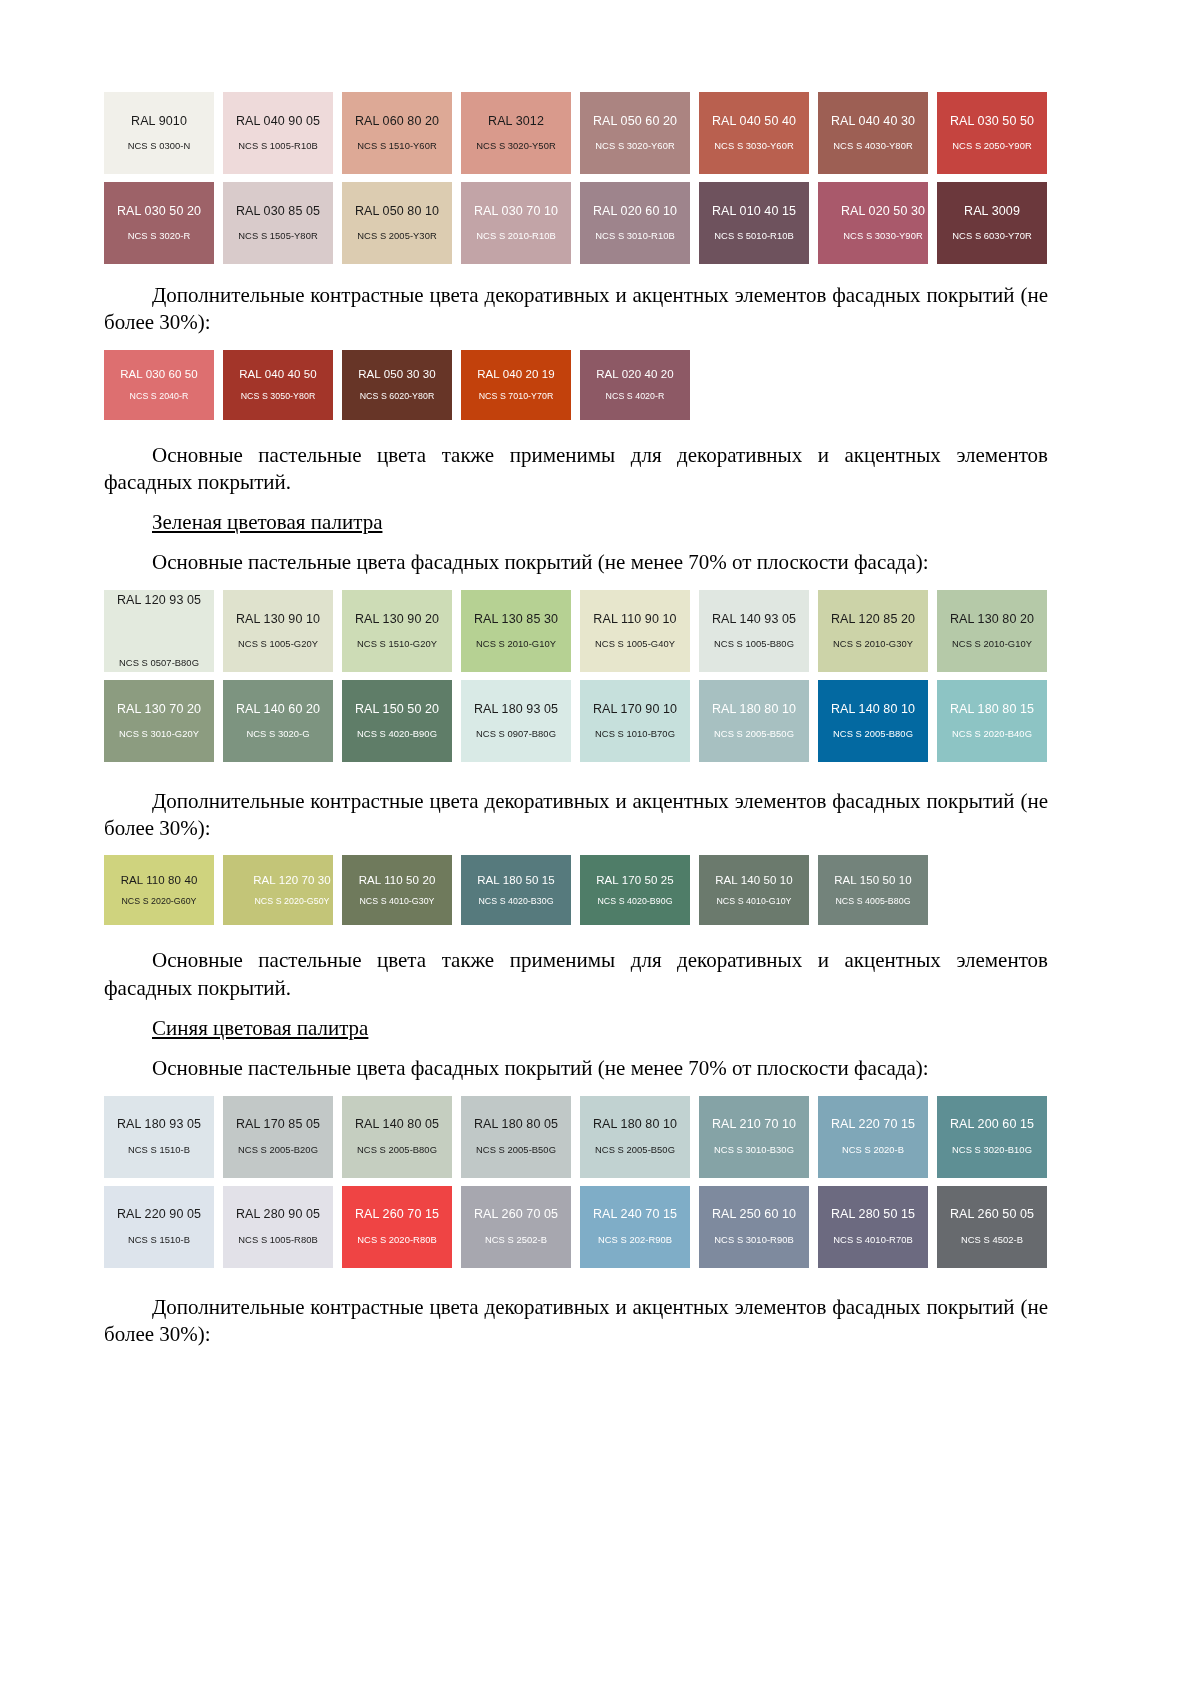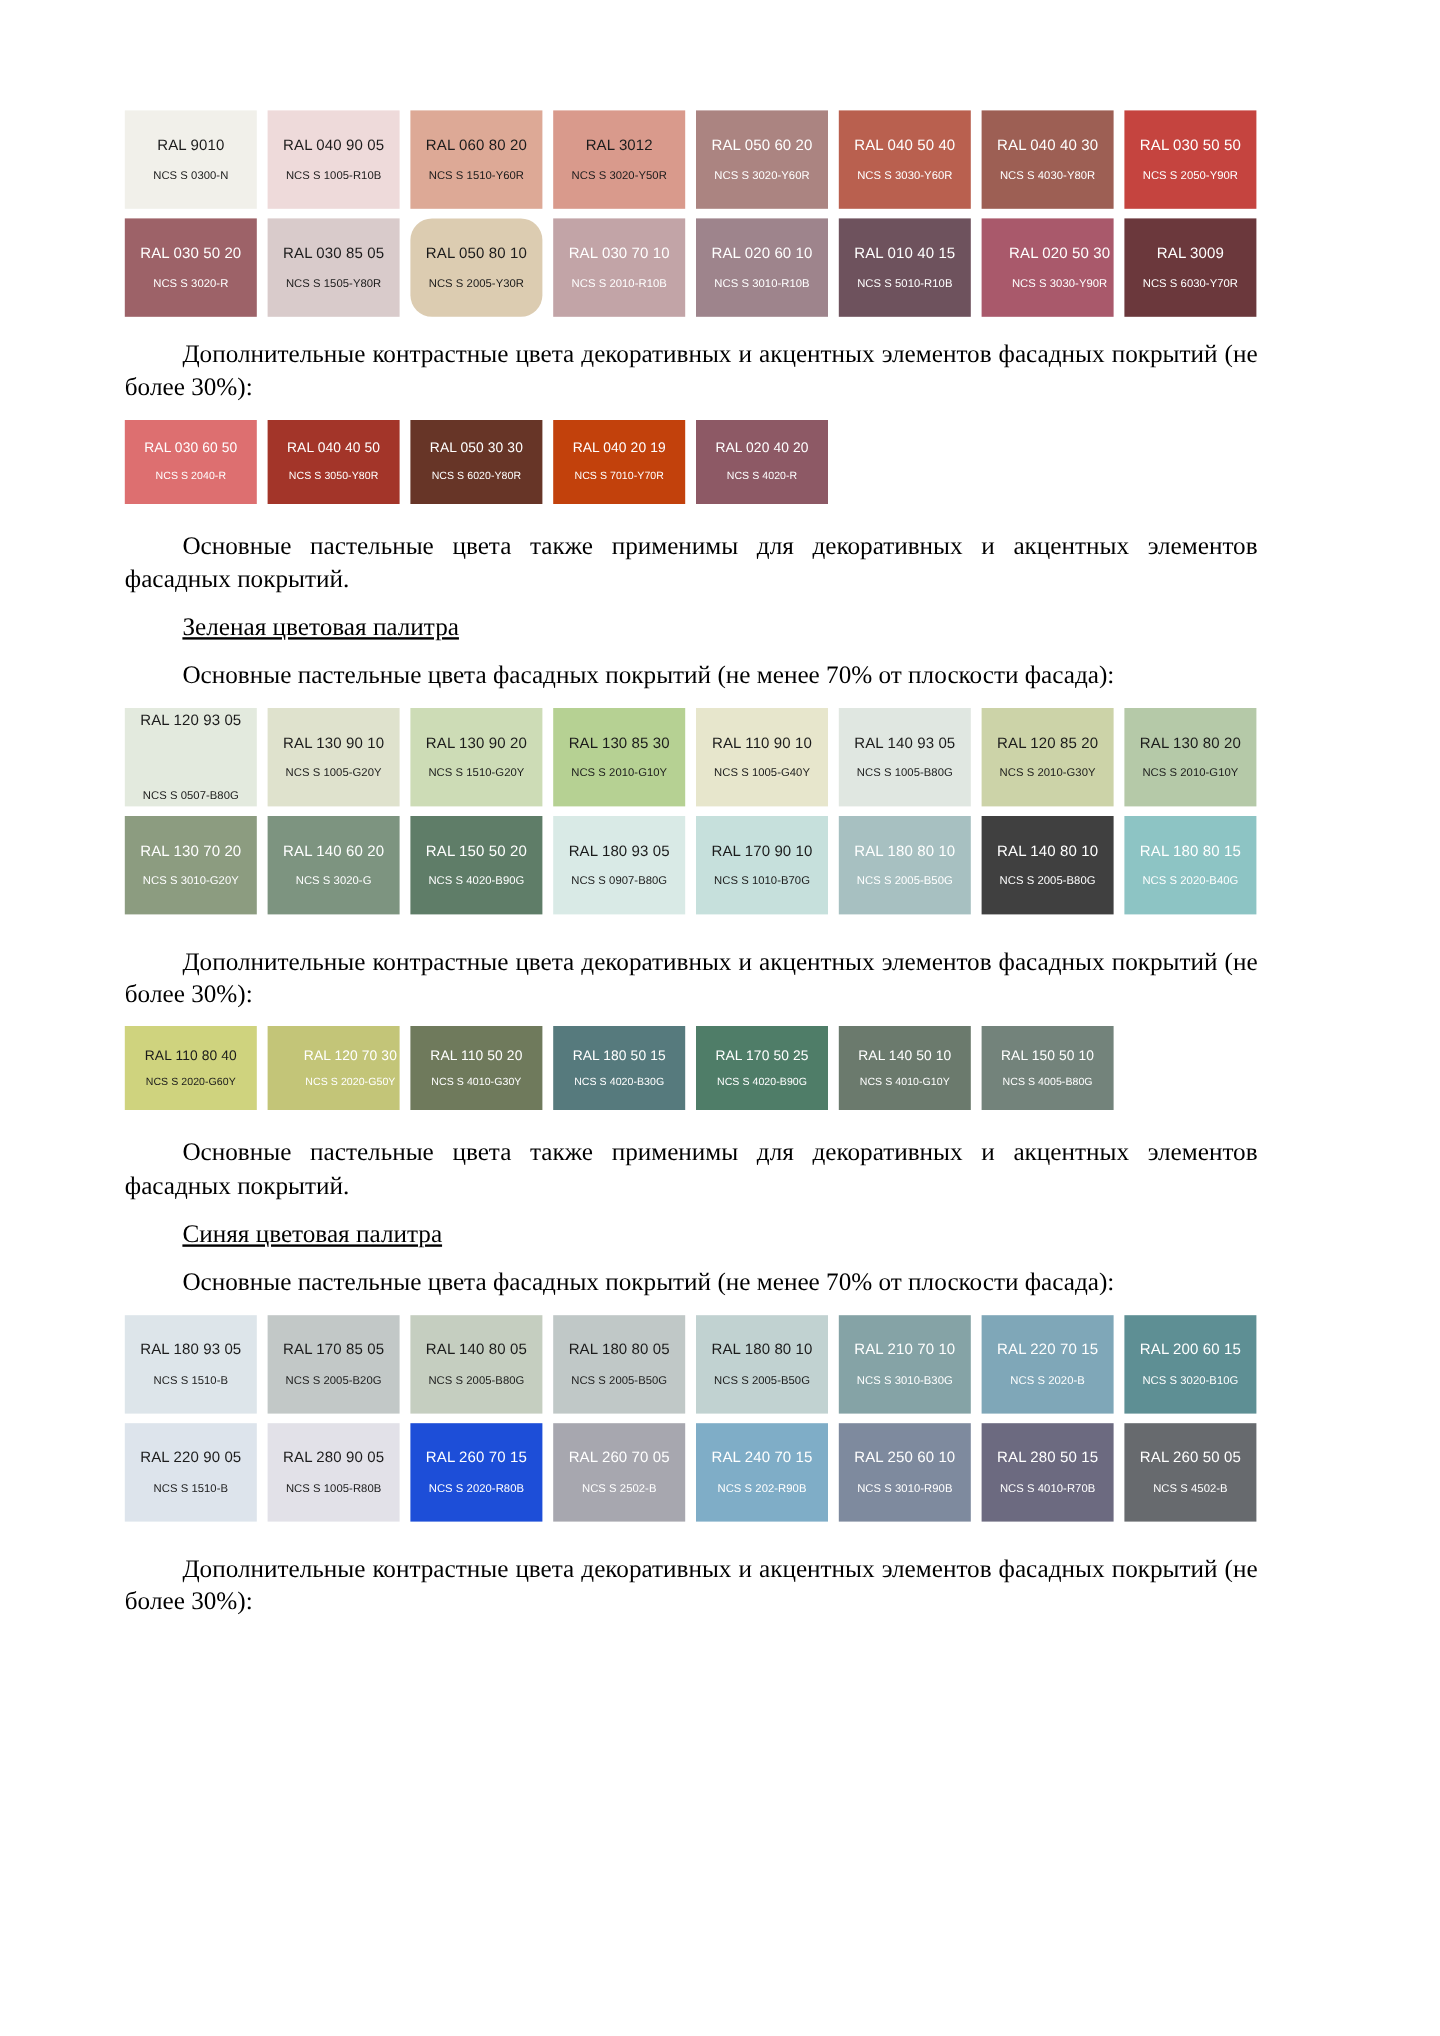--- a/index.html
+++ b/index.html
@@ -150,21 +150,21 @@
       </div>
       <div class="swatch-row">
         <div class="swatch" style="background-color: rgb(157, 98, 104); color: rgb(255, 255, 255);">
           <span class="ral">RAL 030 50 20</span>
           <span class="ncs">NCS S 3020-R</span>
         </div>
         <div class="swatch" style="background-color: rgb(217, 203, 203); color: rgb(27, 27, 27);">
           <span class="ral">RAL 030 85 05</span>
           <span class="ncs">NCS S 1505-Y80R</span>
         </div>
-        <div class="swatch" style="background-color: rgb(220, 204, 177); color: rgb(27, 27, 27); border-radius: 18px;">
+        <div class="swatch" style="background-color: rgb(220, 204, 177); color: rgb(27, 27, 27);">
           <span class="ral">RAL 050 80 10</span>
           <span class="ncs">NCS S 2005-Y30R</span>
         </div>
         <div class="swatch" style="background-color: rgb(194, 164, 167); color: rgb(255, 255, 255);">
           <span class="ral">RAL 030 70 10</span>
           <span class="ncs">NCS S 2010-R10B</span>
         </div>
         <div class="swatch" style="background-color: rgb(158, 132, 140); color: rgb(255, 255, 255);">
           <span class="ral">RAL 020 60 10</span>
           <span class="ncs">NCS S 3010-R10B</span>
@@ -282,21 +282,21 @@
           <span class="ncs">NCS S 0907-B80G</span>
         </div>
         <div class="swatch" style="background-color: rgb(198, 224, 220); color: rgb(27, 27, 27);">
           <span class="ral">RAL 170 90 10</span>
           <span class="ncs">NCS S 1010-B70G</span>
         </div>
         <div class="swatch" style="background-color: rgb(167, 192, 193); color: rgb(255, 255, 255);">
           <span class="ral">RAL 180 80 10</span>
           <span class="ncs">NCS S 2005-B50G</span>
         </div>
-        <div class="swatch" style="background-color: #404040; color: rgb(255, 255, 255);">
+        <div class="swatch" style="background-color: #0369a1; color: rgb(255, 255, 255);">
           <span class="ral">RAL 140 80 10</span>
           <span class="ncs">NCS S 2005-B80G</span>
         </div>
         <div class="swatch" style="background-color: rgb(141, 196, 196); color: rgb(255, 255, 255);">
           <span class="ral">RAL 180 80 15</span>
           <span class="ncs">NCS S 2020-B40G</span>
         </div>
       </div>
     </div>
 
@@ -390,21 +390,21 @@
       </div>
       <div class="swatch-row">
         <div class="swatch" style="background-color: rgb(221, 228, 236); color: rgb(27, 27, 27);">
           <span class="ral">RAL 220 90 05</span>
           <span class="ncs">NCS S 1510-B</span>
         </div>
         <div class="swatch" style="background-color: rgb(226, 225, 232); color: rgb(27, 27, 27);">
           <span class="ral">RAL 280 90 05</span>
           <span class="ncs">NCS S 1005-R80B</span>
         </div>
-        <div class="swatch" style="background-color: #1d4ed8; color: rgb(255, 255, 255);">
+        <div class="swatch" style="background-color: #ef4444; color: rgb(255, 255, 255);">
           <span class="ral">RAL 260 70 15</span>
           <span class="ncs">NCS S 2020-R80B</span>
         </div>
         <div class="swatch" style="background-color: rgb(167, 167, 175); color: rgb(255, 255, 255);">
           <span class="ral">RAL 260 70 05</span>
           <span class="ncs">NCS S 2502-B</span>
         </div>
         <div class="swatch" style="background-color: rgb(127, 173, 199); color: rgb(255, 255, 255);">
           <span class="ral">RAL 240 70 15</span>
           <span class="ncs">NCS S 202-R90B</span>

